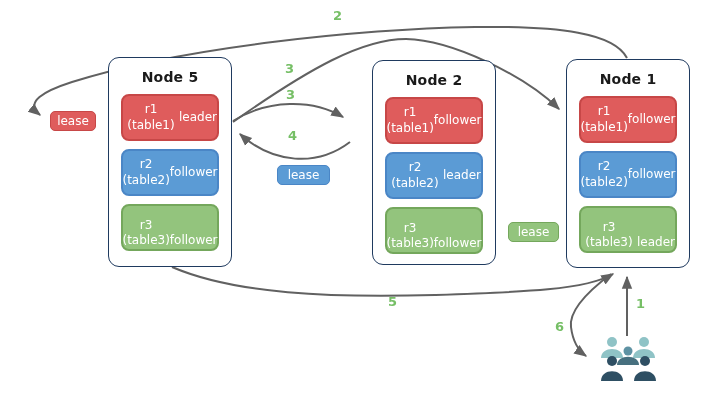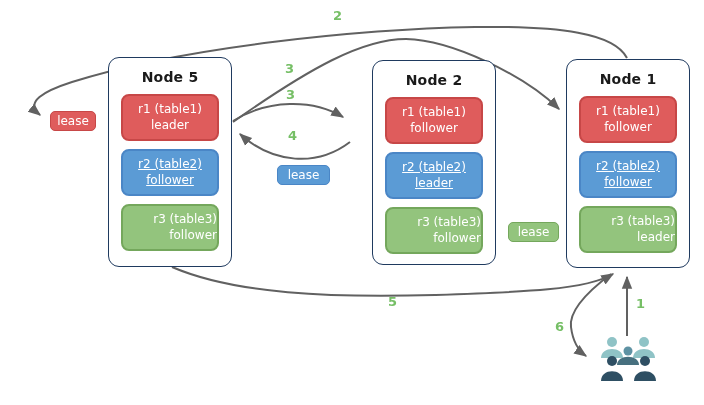--- a/index.html
+++ b/index.html
@@ -14,24 +14,24 @@
   body{font-family:"DejaVu Sans","Liberation Sans",sans-serif;background:#f4f4f4;}
   .canvas{position:relative;width:704px;height:405px;background:var(--background);overflow:hidden;}
   .layer{position:absolute;left:0;top:0;width:704px;height:405px;}
   svg.layer{pointer-events:none;}
 
   .node{position:absolute;width:124px;background:#fff;border:1.6px solid var(--node_border);
         border-radius:11px;box-sizing:border-box;}
   .node-title{text-align:center;font-size:14px;font-weight:bold;color:var(--title_text);
         margin-top:11px;margin-bottom:9px;letter-spacing:.2px;}
   .replica{width:98px;height:47px;margin:0 auto 8px auto;border-radius:8px;box-sizing:border-box;
-        display:flex;flex-direction:column;align-items:center;justify-content:center;
+        display:flex;align-items:center;justify-content:center;
         color:#fff;font-size:12px;line-height:1.3;text-align:center;}
   .replica.red{background:var(--replica_red);border:2px solid var(--replica_red_border);}
-  .replica.blue{background:var(--replica_blue);border:2px solid var(--replica_blue_border);text-decoration:underline;}
+  .replica.blue{background:var(--replica_blue);border:2px solid var(--replica_blue_border);}
   .replica.green{background:var(--replica_green);border:2px solid var(--replica_green_border);align-items:flex-end;}
 
   .lease{position:absolute;box-sizing:border-box;border-radius:5px;color:#fff;font-size:12px;
         display:flex;align-items:center;justify-content:center;height:20px;}
   .lease.red{left:50px;top:111px;width:46px;background:var(--replica_red);border:1.5px solid var(--replica_red_border);}
   .lease.blue{left:277px;top:165px;width:53px;background:var(--replica_blue);border:1.5px solid var(--replica_blue_border);}
   .lease.green{left:508px;top:222px;width:51px;background:var(--replica_green);border:1.5px solid var(--replica_green_border);}
 
   .num{position:absolute;color:var(--number_label);font-size:13px;font-weight:bold;}
   .num.l2{left:333px;top:8px;}

